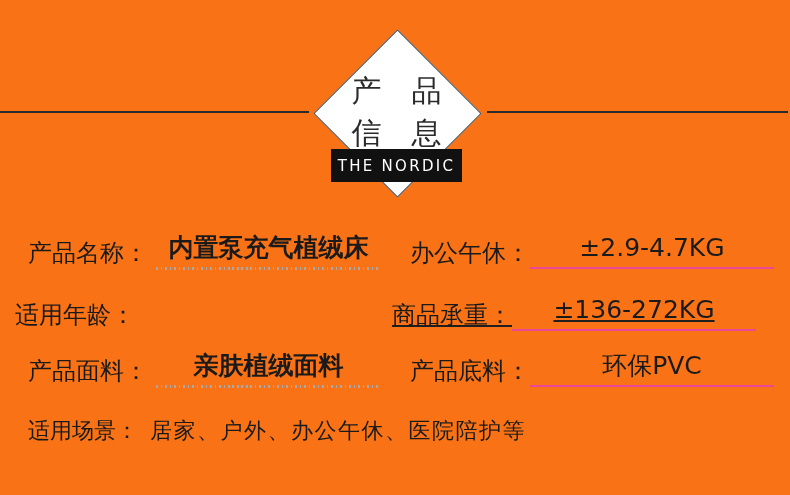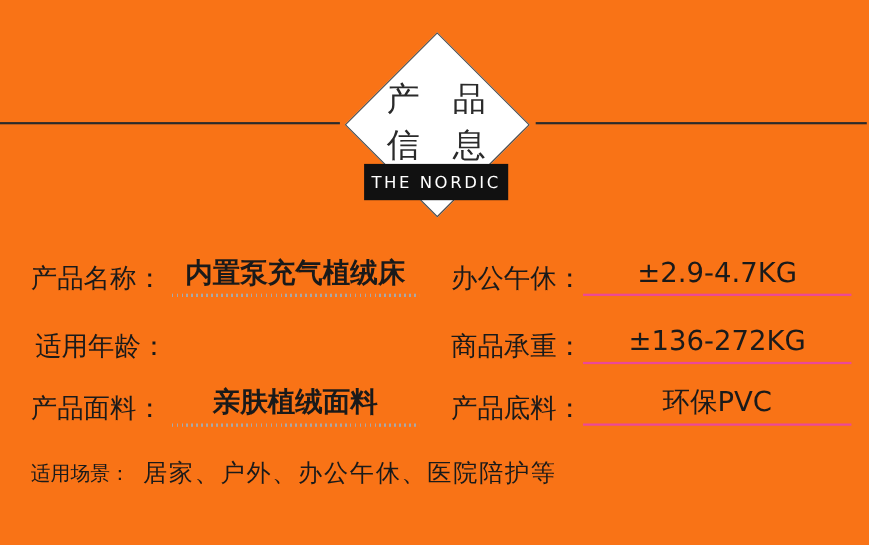--- a/index.html
+++ b/index.html
@@ -96,21 +96,21 @@
     background-size: 100% 3px;
     font-weight: bold;
   }
   .u-solid {
     padding-bottom: 5px;
     border-bottom: 2px solid #ec4899;
   }
 
   
   .spec-label-sm {
-    font-size: 18px;
+    font-size: 22px;
     line-height: 30px;
     color: #1a1a1a;
   }
   .spec-scene {
     font-size: 22px;
     line-height: 30px;
     letter-spacing: 1.5px;
     margin-left: 12px;
     color: #1a1a1a;
   }
@@ -129,33 +129,33 @@
     <div>信　息</div>
   </div>
   <div class="brand-badge">
     <span>THE NORDIC</span>
   </div>
 
   <div class="spec-row" style="left:28px; top:238px;">
     <span class="spec-label">产品名称：</span>
     <span class="spec-value w-left u-dotted">内置泵充气植绒床</span>
   </div>
-  <div class="spec-row" style="left:32px; top:300px;gap:28px;">
+  <div class="spec-row" style="left:15px; top:300px;gap:28px;">
     <span class="spec-label">适用年龄：</span>
   </div>
   <div class="spec-row" style="left:28px; top:356px;">
     <span class="spec-label">产品面料：</span>
     <span class="spec-value w-left u-dotted">亲肤植绒面料</span>
   </div>
 
   <div class="spec-row" style="left:410px; top:238px;">
     <span class="spec-label">办公午休：</span>
     <span class="spec-value w-right u-solid">±2.9-4.7KG</span>
   </div>
-  <div class="spec-row" style="left:410px; top:300px;">
+  <div class="spec-row" style="left:392px; top:300px;text-decoration:underline;">
     <span class="spec-label">商品承重：</span>
     <span class="spec-value w-right u-solid">±136-272KG</span>
   </div>
   <div class="spec-row" style="left:410px; top:356px;">
     <span class="spec-label">产品底料：</span>
     <span class="spec-value w-right u-solid">环保PVC</span>
   </div>
 
   <div class="spec-row" style="left:28px; top:416px;">
     <span class="spec-label-sm">适用场景：</span>

